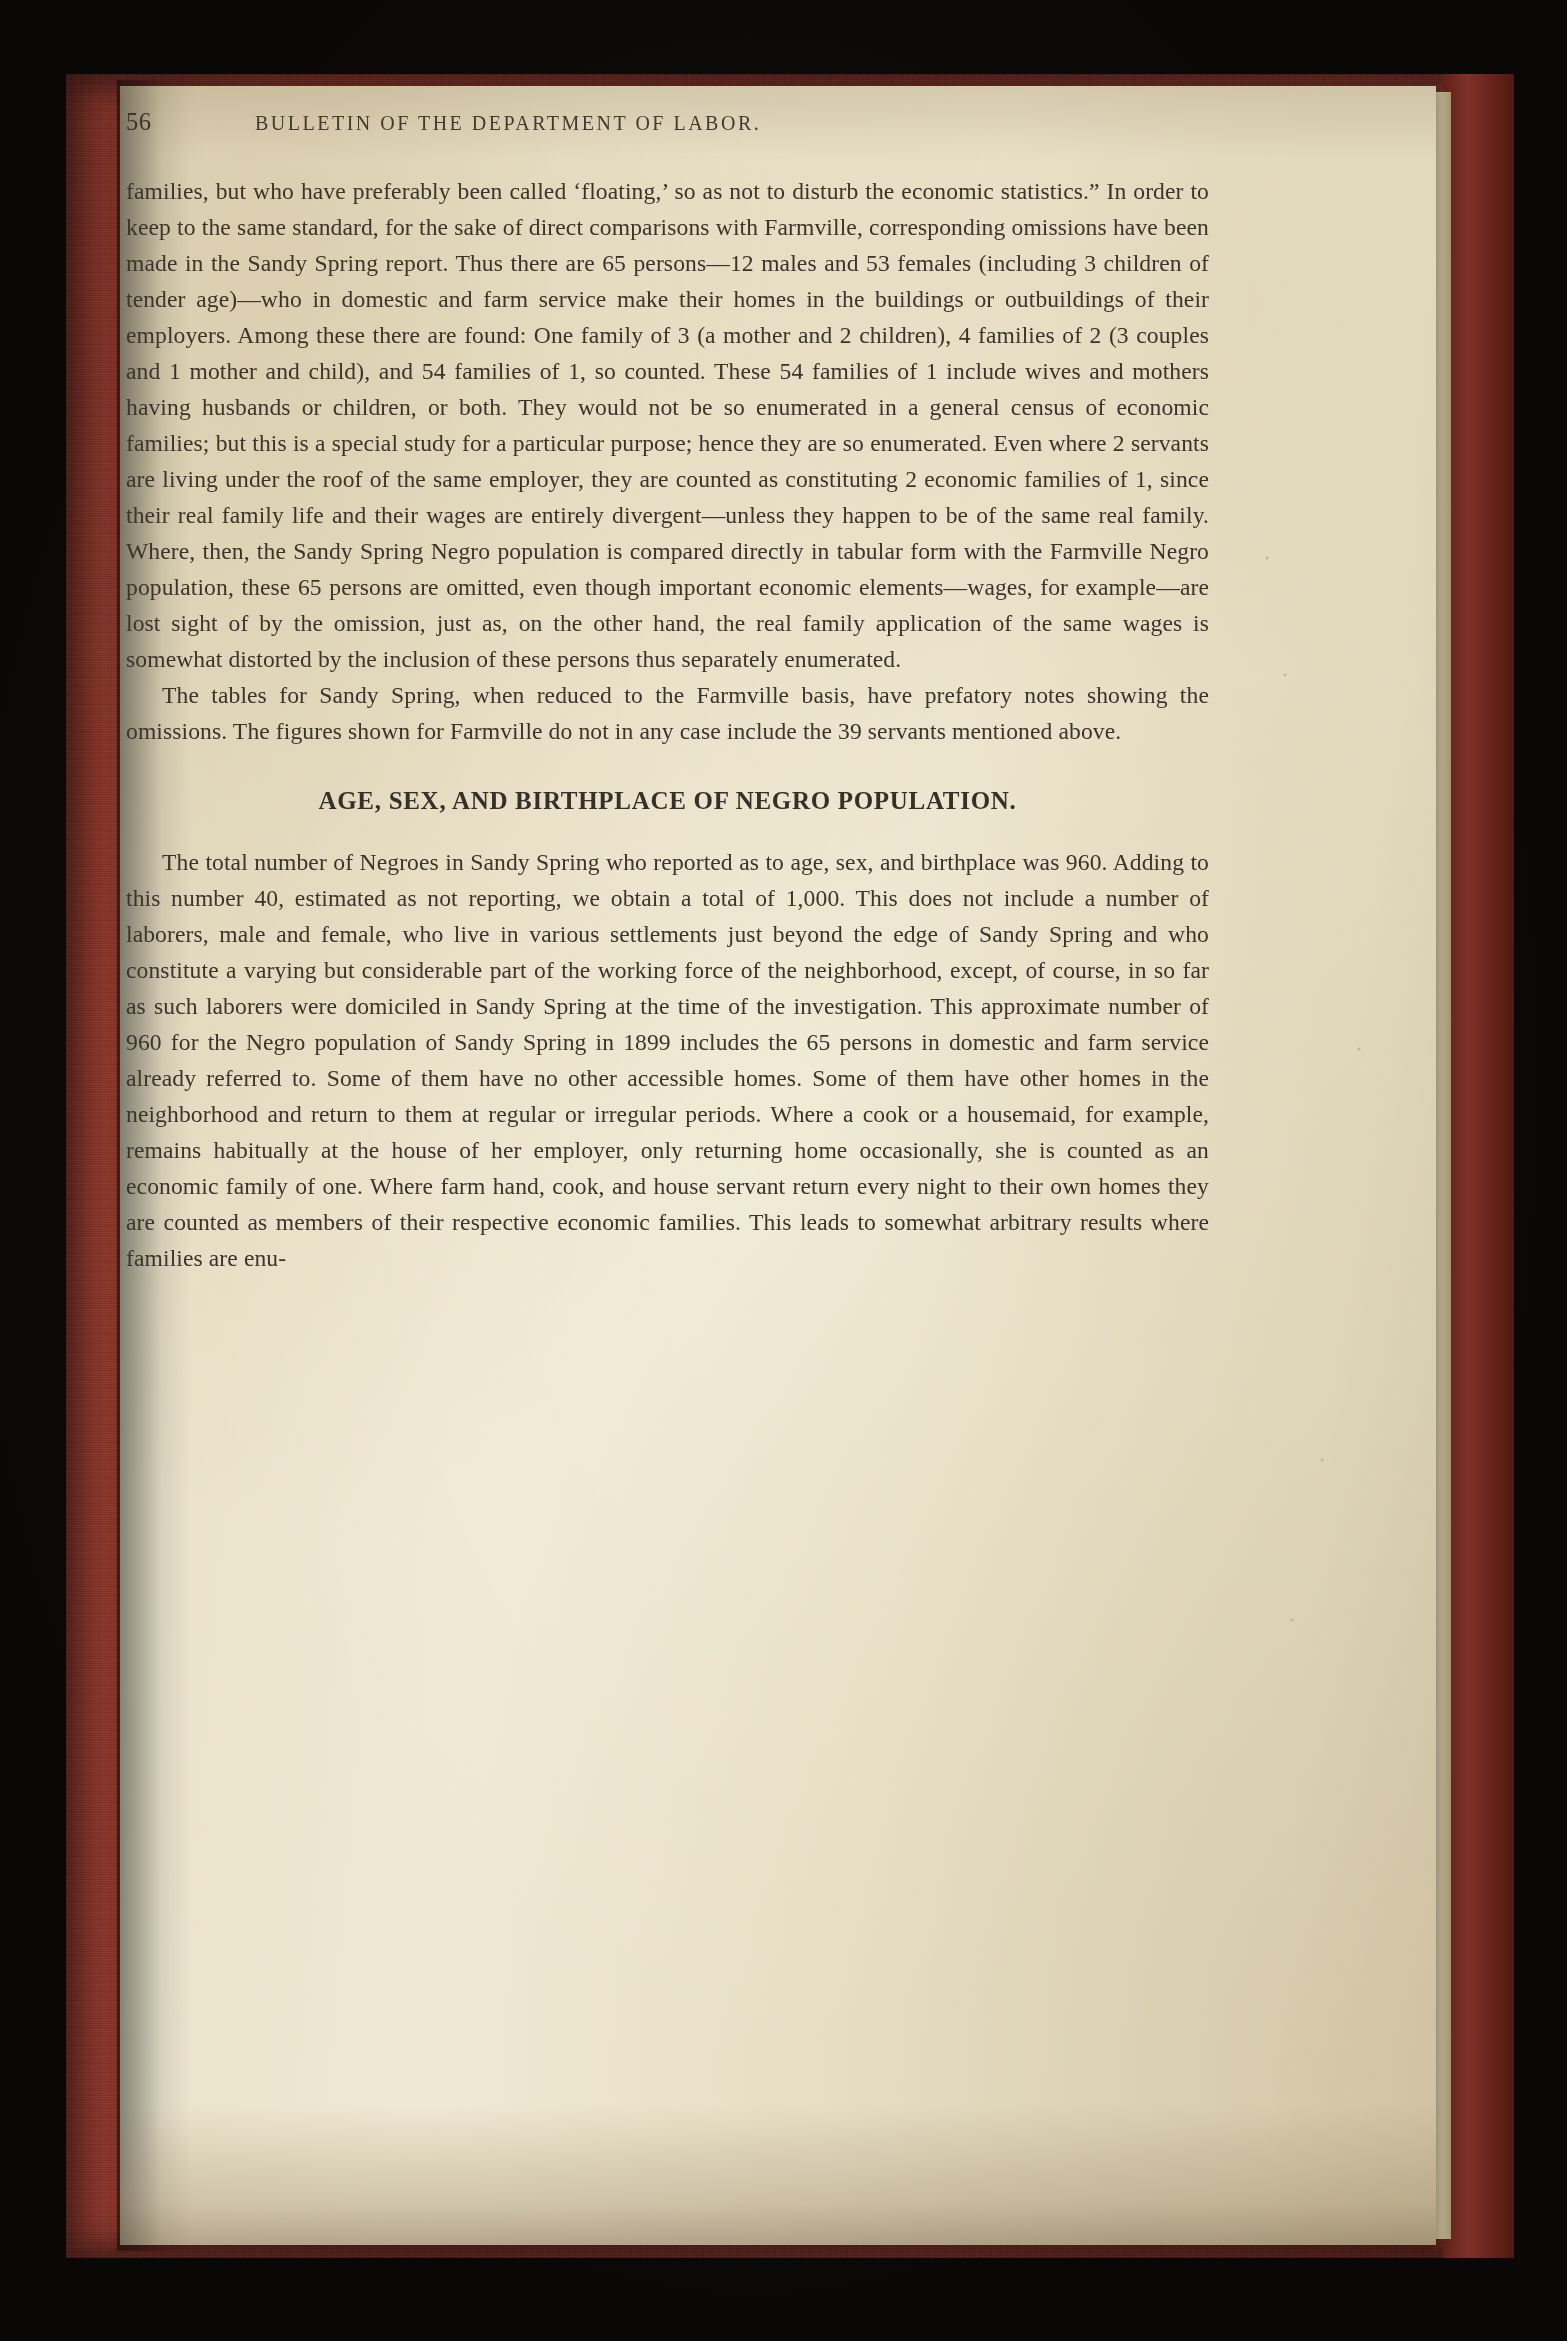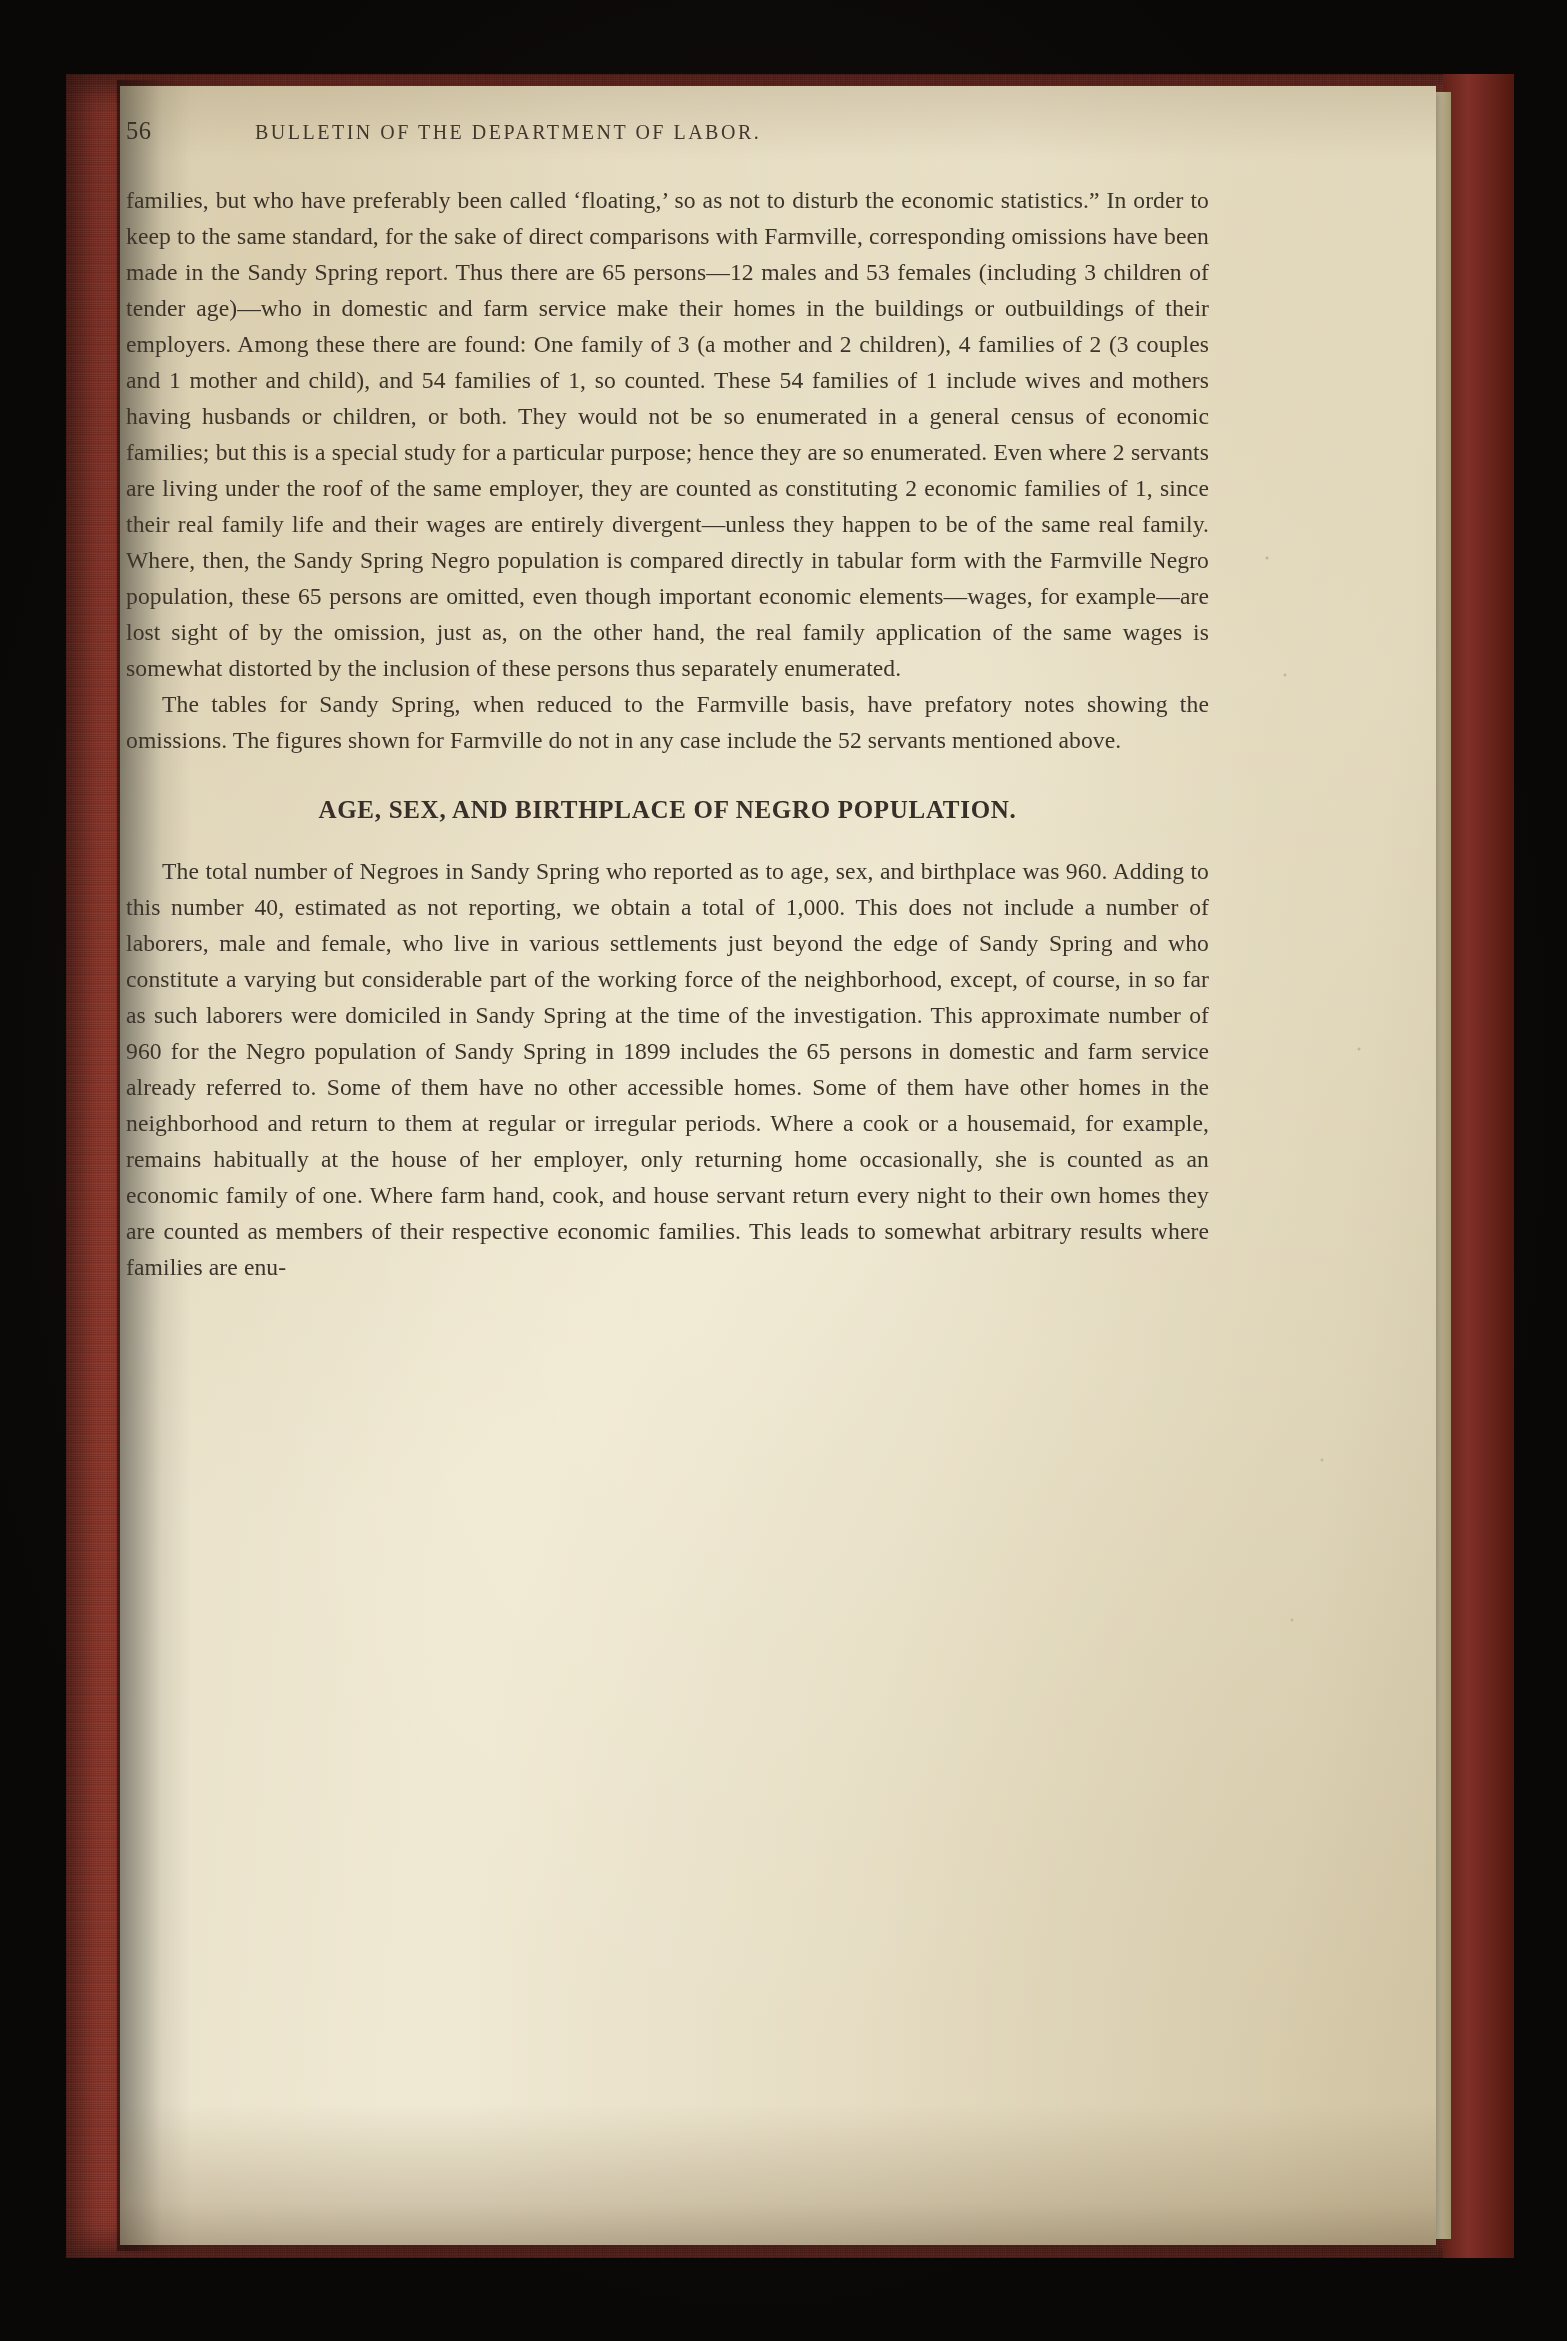--- a/index.html
+++ b/index.html
@@ -104,21 +104,21 @@
       radial-gradient(circle at 1202px 1374px, rgba(120,95,60,0.30) 0 1.2px, transparent 1.8px),
       radial-gradient(circle at 1172px 1534px, rgba(120,95,60,0.28) 0 1.2px, transparent 1.8px);
     pointer-events: none;
     opacity: 0.8;
   }
 
   
   #text-column {
     position: absolute;
     left: 126px;
-    top: 117px;
+    top: 108px;
     width: 1083px;
     z-index: 5;
     color: #3a322a;
   }
 
   #page-header {
     display: flex;
     align-items: baseline;
     gap: 0;
     margin-bottom: 40px;
@@ -209,20 +209,20 @@
 
 <div id="text-column">
 
   <div id="page-header">
     <span id="folio">56</span>
     <span id="running-head">BULLETIN OF THE DEPARTMENT OF LABOR.</span>
   </div>
 
   <p class="body-par noindent">families, but who have preferably been called ‘floating,’ so as not to disturb the economic statistics.”  In order to keep to the same standard, for the sake of direct comparisons with Farmville, corresponding omissions have been made in the Sandy Spring report.  Thus there are 65 persons—12 males and 53 females (including 3 children of tender age)—who in domestic and farm service make their homes in the buildings or outbuildings of their employers.  Among these there are found: One family of 3 (a mother and 2 children), 4 families of 2 (3 couples and 1 mother and child), and 54 families of 1, so counted.  These 54 families of 1 include wives and mothers having husbands or children, or both.  They would not be so enumerated in a general census of economic families; but this is a special study for a particular purpose; hence they are so enumerated.  Even where 2 servants are living under the roof of the same employer, they are counted as constituting 2 economic families of 1, since their real family life and their wages are entirely divergent—unless they happen to be of the same real family. Where, then, the Sandy Spring Negro population is compared directly in tabular form with the Farmville Negro population, these 65 persons are omitted, even though important economic elements—wages, for example—are lost sight of by the omission, just as, on the other hand, the real family application of the same wages is somewhat distorted by the inclusion of these persons thus separately enumerated.</p>
 
-  <p class="body-par indent">The tables for Sandy Spring, when reduced to the Farmville basis, have prefatory notes showing the omissions.  The figures shown for Farmville do not in any case include the 52 servants mentioned above.</p>
+  <p class="body-par indent">The tables for Sandy Spring, when reduced to the Farmville basis, have prefatory notes showing the omissions.  The figures shown for Farmville do not in any case include the 39 servants mentioned above.</p>
 
   <h2 id="section-heading">AGE, SEX, AND BIRTHPLACE OF NEGRO POPULATION.</h2>
 
   <p class="body-par indent">The total number of Negroes in Sandy Spring who reported as to age, sex, and birthplace was 960.  Adding to this number 40, estimated as not reporting, we obtain a total of 1,000.  This does not include a number of laborers, male and female, who live in various settlements just beyond the edge of Sandy Spring and who constitute a varying but considerable part of the working force of the neighborhood, except, of course, in so far as such laborers were domiciled in Sandy Spring at the time of the investigation.  This approximate number of 960 for the Negro population of Sandy Spring in 1899 includes the 65 persons in domestic and farm service already referred to.  Some of them have no other accessible homes.  Some of them have other homes in the neighborhood and return to them at regular or irregular periods.  Where a cook or a housemaid, for example, remains habitually at the house of her employer, only returning home occasionally, she is counted as an economic family of one.  Where farm hand, cook, and house servant return every night to their own homes they are counted as members of their respective economic families.  This leads to somewhat arbitrary results where families are enu-</p>
 
 </div>
 
 
 </body></html>

